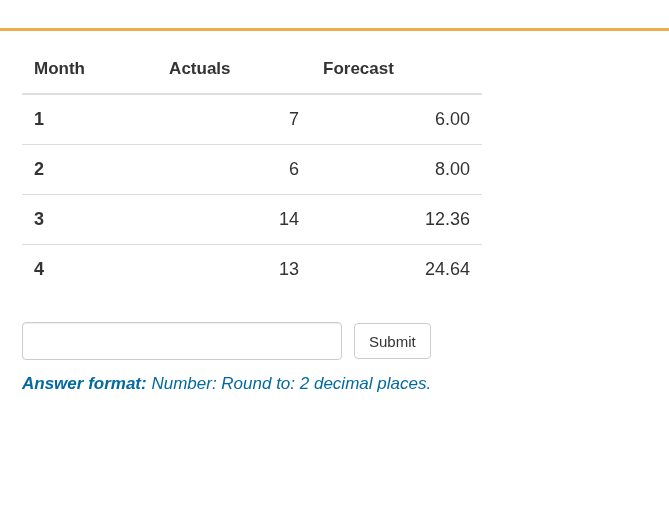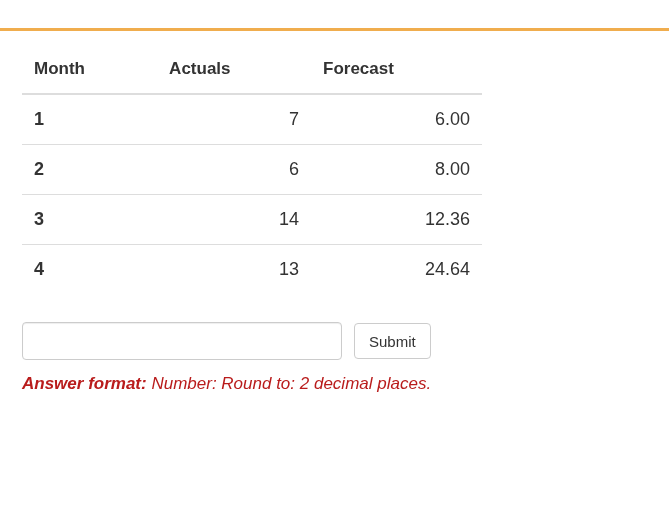--- a/index.html
+++ b/index.html
@@ -79,21 +79,21 @@
       padding: 6px 14px;
       font-size: 15px;
       color: #333;
       background: #fff;
       border: 1px solid #ccc;
       border-radius: 4px;
       cursor: pointer;
     }
     .answer-format {
       font-size: 17px;
-      color: #b91c1c;
+      color: #0369a1;
     }
     .answer-format .label {
       font-weight: 700;
       font-style: italic;
     }
     .answer-format .value {
       font-style: italic;
       font-weight: 400;
     }
   </style>

